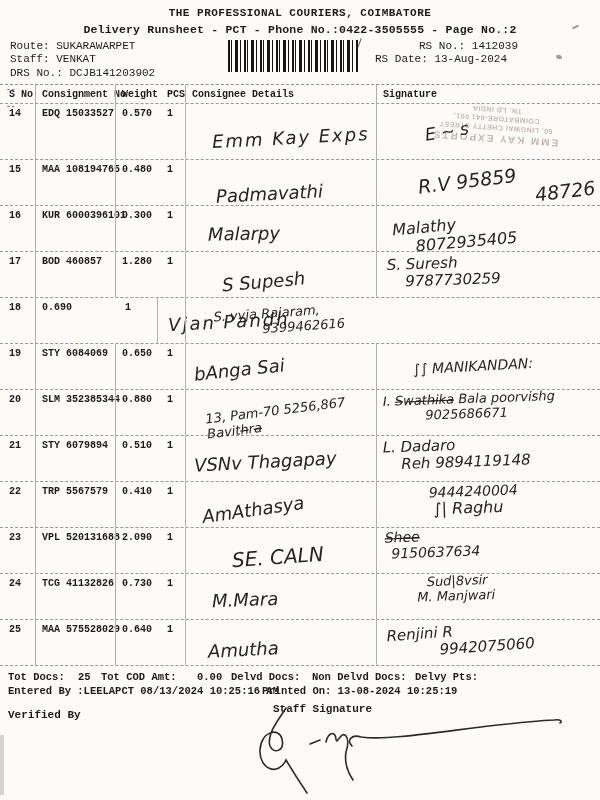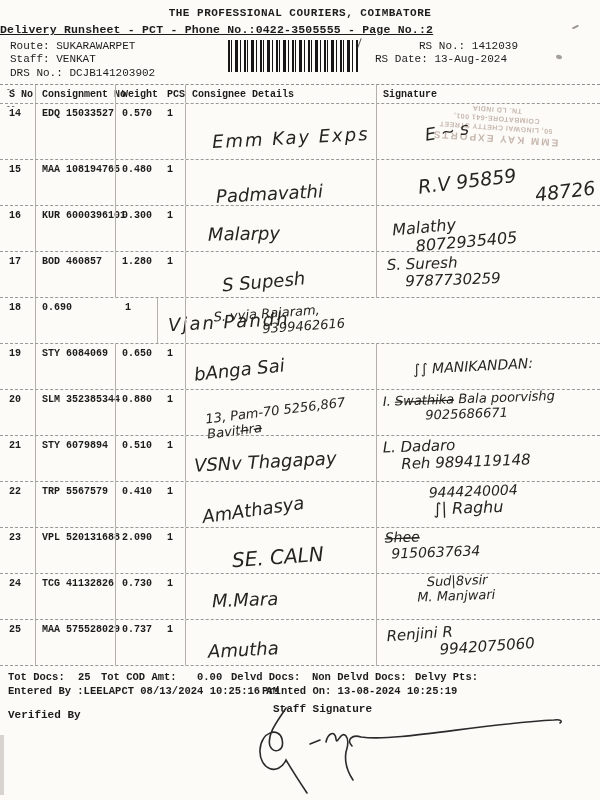--- a/index.html
+++ b/index.html
@@ -1,22 +1,22 @@
 <!DOCTYPE html>
 <html><head>
 <meta charset="utf-8">
 <style>
   html,body{margin:0;padding:0;background:#e8e8e8;}
   .page{position:relative;width:600px;height:800px;background:#fcfbf8;overflow:hidden;
         font-family:"Liberation Mono",monospace;color:#1d1c1a;}
   
   .doc-title{position:absolute;top:7px;left:0;right:0;text-align:center;
              font-weight:700;font-size:11px;letter-spacing:.5px;}
-  .doc-subtitle{position:absolute;top:23px;left:0;right:0;
-                font-weight:700;font-size:11.5px;letter-spacing:.2px;text-decoration:underline;}
+  .doc-subtitle{position:absolute;top:23px;left:0;right:0;text-align:center;
+                font-weight:700;font-size:11.5px;letter-spacing:.2px;}
   .hline{position:absolute;font-size:11px;font-weight:400;white-space:pre;}
   .route{left:10px;top:40px;} .staff{left:10px;top:53px;} .drs{left:10px;top:67px;}
   .rsno{left:375px;top:40px;padding-left:44px;} .rsdate{left:375px;top:53px;}
   .barcode{position:absolute;left:228px;top:40px;width:130px;height:32px;
            background:repeating-linear-gradient(90deg,
              #161616 0 2px, transparent 2px 3px,
              #161616 3px 4px, transparent 4px 7px,
              #161616 7px 10px, transparent 10px 12px,
              #161616 12px 13px, transparent 13px 16px);}
   .barcode-slash{position:absolute;left:359px;top:38px;width:1px;height:10px;
@@ -315,21 +315,21 @@
       <div class="c c-sig">
         <div class="hw sig-wrap">
               <span class="hw-line">Sud|8vsir</span>
               <span class="hw-line sigl2">M. Manjwari</span>
             </div>
       </div>
     </div>
         <div class="t-row r25">
       <div class="c c-sno">25</div>
       <div class="c c-cons">MAA 575528029</div>
-      <div class="c c-wt">0.737</div>
+      <div class="c c-wt">0.640</div>
       <div class="c c-pcs">1</div>
       <div class="c c-det">
         <div class="hw det-wrap">
               <span class="hw-line">Amutha</span>
             </div>
       </div>
       <div class="c c-sig">
         <div class="hw sig-wrap">
               <span class="hw-line">Renjini R</span>
               <span class="hw-line sigl2">9942075060</span>

